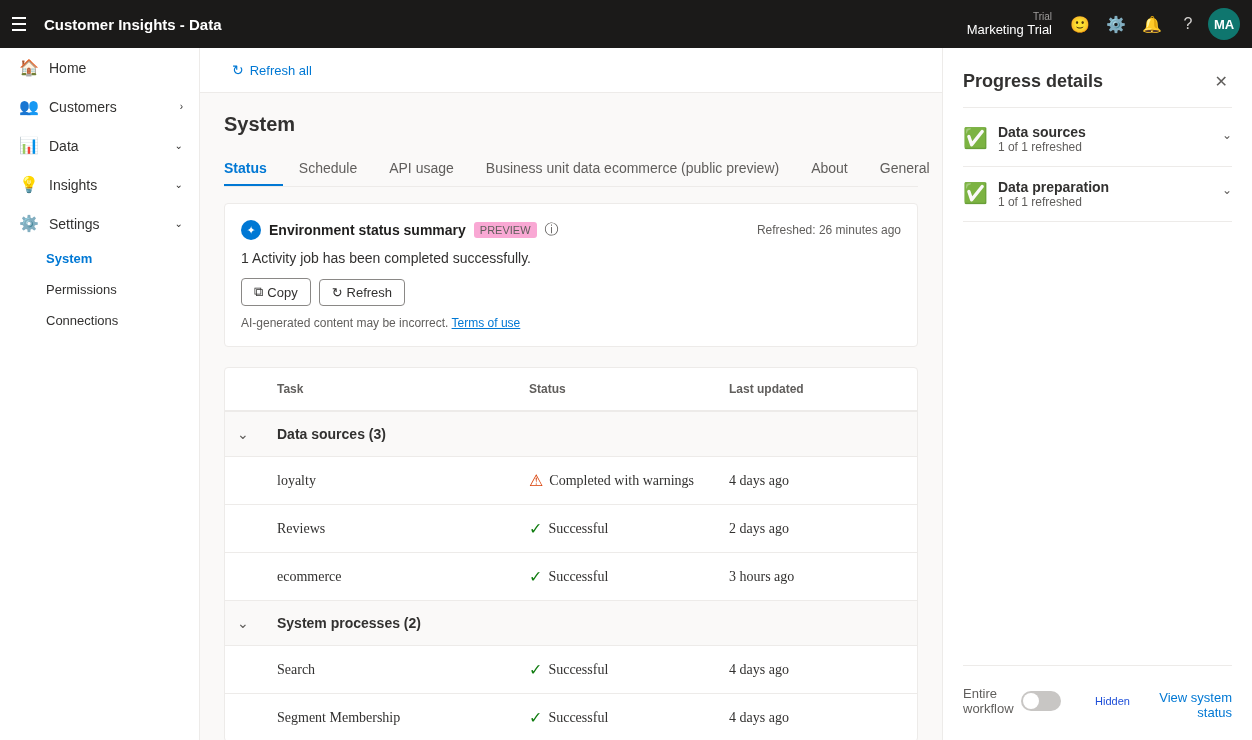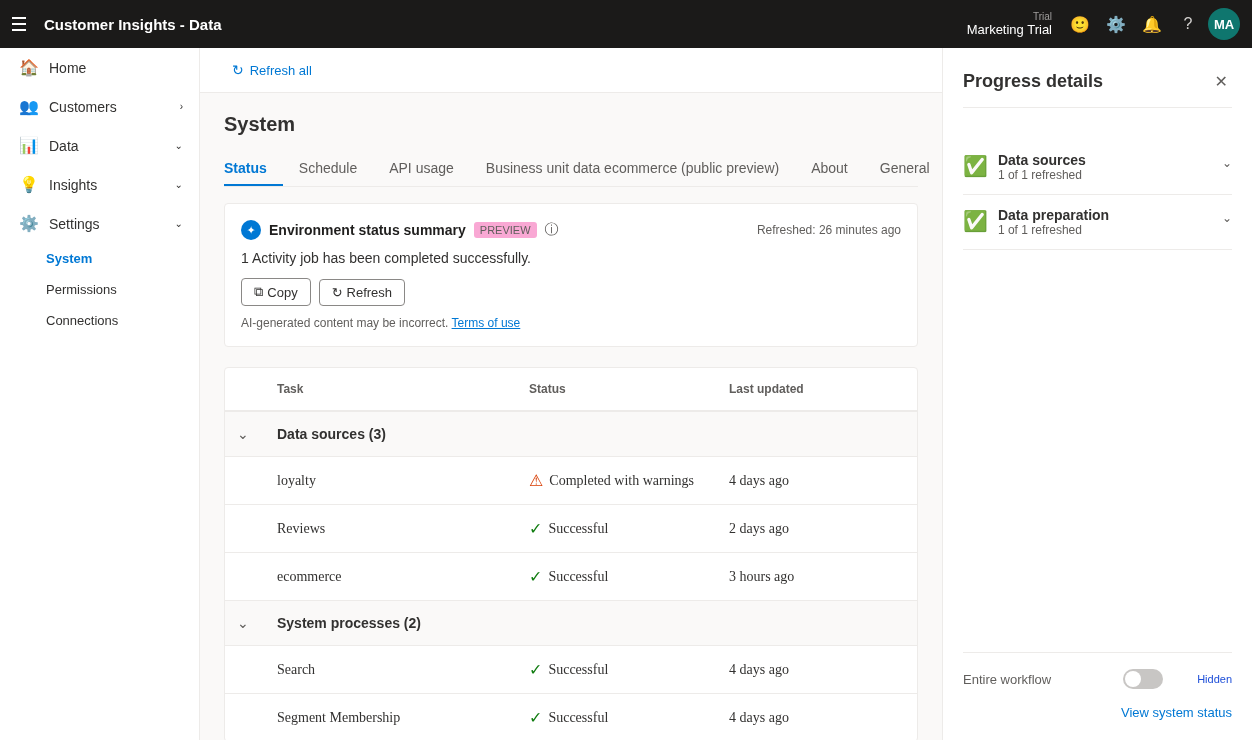--- a/index.html
+++ b/index.html
@@ -69,21 +69,21 @@
     .data-row { display: grid; grid-template-columns: 40px 1fr 200px 200px; padding: 10px 0; border-bottom: 1px solid #edebe9; align-items: center; font-family: Liberation Serif, serif; }
     .data-row:last-child { border-bottom: none; }
     .cell { padding: 4px 12px; font-size: 14px; color: #323130; }
     .status-cell { display: flex; align-items: center; gap: 6px; }
     .status-success { color: #107c10; }
     .status-warning { color: #d83b01; }
     .status-icon-circle { font-size: 16px; }
 
     
     .right-panel { width: 310px; background: #fff; border-left: 1px solid #edebe9; display: flex; flex-direction: column; flex-shrink: 0; padding: 20px; overflow-y: auto; }
-    .panel-header { display: flex; align-items: center; justify-content: space-between; margin-bottom: 32px; padding-bottom: 12px; border-bottom: 1px solid #edebe9; }
+    .panel-header { display: flex; align-items: center; justify-content: space-between; margin-bottom: 4px; padding-bottom: 12px; border-bottom: 1px solid #edebe9; }
     .panel-title { font-size: 18px; font-weight: 600; color: #323130; }
     .close-btn { cursor: pointer; color: #605e5c; font-size: 16px; background: none; border: none; padding: 4px; }
     .progress-item { display: flex; align-items: flex-start; gap: 10px; padding: 12px 0; border-bottom: 1px solid #edebe9; }
     .progress-check { color: #107c10; font-size: 20px; flex-shrink: 0; margin-top: 2px; }
     .progress-info { flex: 1; }
     .progress-name { font-size: 14px; font-weight: 600; color: #323130; }
     .progress-sub { font-size: 12px; color: #605e5c; }
     .progress-chevron { color: #605e5c; font-size: 12px; cursor: pointer; margin-top: 4px; }
 
     
@@ -292,21 +292,21 @@
         <div class="progress-info">
           <div class="progress-name">Data preparation</div>
           <div class="progress-sub">1 of 1 refreshed</div>
         </div>
         <span class="progress-chevron">⌄</span>
       </div>
 
       <div style="flex:1;"></div>
 
       <div class="panel-footer">
-        <div style="display:flex; flex-direction:column; gap:8px; width:100%;">
+        <div style="display:flex; flex-direction:row; gap:8px; width:100%;">
           <div style="display:flex; align-items:center; justify-content:space-between;">
             <span class="toggle-label">Entire workflow</span>
             <div class="toggle-group">
               <div class="toggle">
                 <div class="toggle-knob"></div>
               </div>
               <span class="hidden-label">Hidden</span>
             </div>
           </div>
           <a class="view-link">View system status</a>

